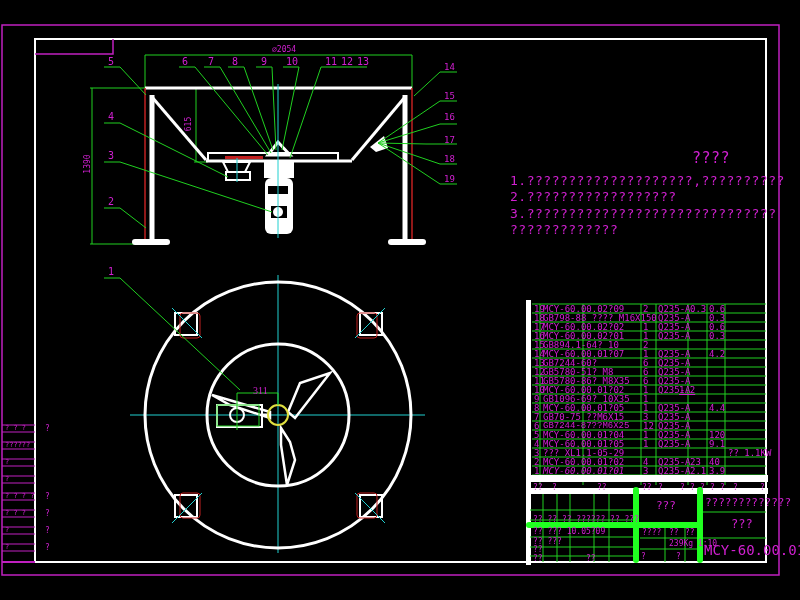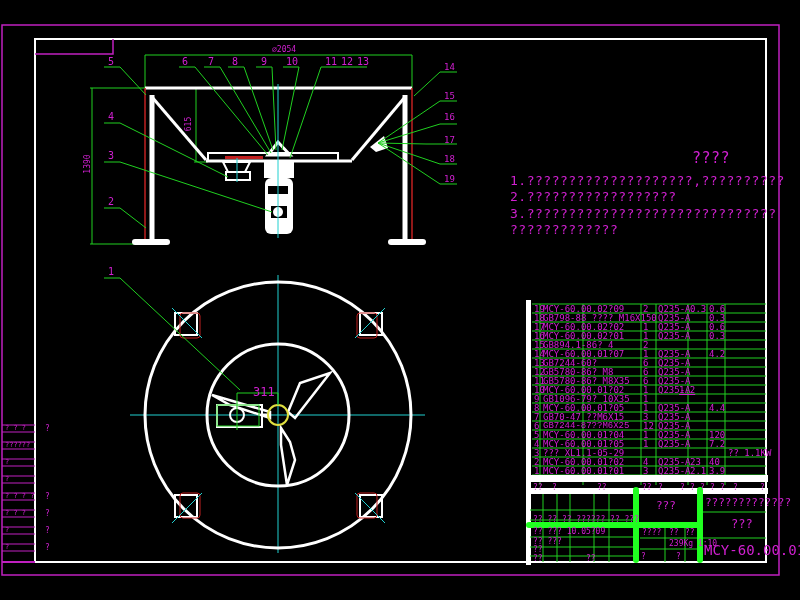--- a/index.html
+++ b/index.html
@@ -199,21 +199,21 @@
     <line x1="2" y1="544" x2="35" y2="544"></line>
         <line x1="2" y1="551" x2="35" y2="551"></line>
   </g>
   <rect x="2" y="561" width="33" height="2" fill="#c020c0"></rect>
 </svg>
 </div>
 
 <div class="txt" style="left:272px;top:46px;font-size:8px;">⌀2054</div>
 <div class="txt" style="left:78px;top:160px;font-size:8px;transform:rotate(-90deg);">1390</div>
 <div class="txt" style="left:182px;top:120px;font-size:8px;transform:rotate(-90deg);">615</div>
-<div class="txt" style="left:253px;top:386px;font-size:12px;">311</div>
+<div class="txt" style="left:253px;top:386px;font-size:10px;font-family:Liberation Serif, serif;">311</div>
 
 <div class="txt" style="left:108px;top:57px;font-size:10px;">5</div>
 <div class="txt" style="left:182px;top:57px;font-size:10px;">6</div>
 <div class="txt" style="left:208px;top:57px;font-size:10px;">7</div>
 <div class="txt" style="left:232px;top:57px;font-size:10px;">8</div>
 <div class="txt" style="left:261px;top:57px;font-size:10px;">9</div>
 <div class="txt" style="left:286px;top:57px;font-size:10px;">10</div>
 <div class="txt" style="left:325px;top:57px;font-size:10px;">11</div>
 <div class="txt" style="left:341px;top:57px;font-size:10px;">12</div>
 <div class="txt" style="left:357px;top:57px;font-size:10px;">13</div>
@@ -259,77 +259,77 @@
     <div class="bom-cell" style="left: 709px; top: 323px;">0.6</div>
     <div class="bom-cell" style="left: 728px; top: 323px;"></div>
     <div class="bom-cell" style="left: 534px; top: 332px;">16</div>
     <div class="bom-cell" style="left: 543px; top: 332px;">MCY-60.00.02?01</div>
     <div class="bom-cell" style="left: 643px; top: 332px;">1</div>
     <div class="bom-cell" style="left: 658px; top: 332px;">Q235-A</div>
     <div class="bom-cell" style="left: 690px; top: 332px;"></div>
     <div class="bom-cell" style="left: 709px; top: 332px;">0.3</div>
     <div class="bom-cell" style="left: 728px; top: 332px;"></div>
     <div class="bom-cell" style="left: 534px; top: 341px;">15</div>
-    <div class="bom-cell" style="left: 543px; top: 341px;">GB894.1-86? 4</div>
+    <div class="bom-cell" style="left: 543px; top: 341px;">GB894.1-64? 10</div>
     <div class="bom-cell" style="left: 643px; top: 341px;">2</div>
     <div class="bom-cell" style="left: 658px; top: 341px;"></div>
     <div class="bom-cell" style="left: 690px; top: 341px;"></div>
     <div class="bom-cell" style="left: 709px; top: 341px;"></div>
     <div class="bom-cell" style="left: 728px; top: 341px;"></div>
     <div class="bom-cell" style="left: 534px; top: 350px;">14</div>
     <div class="bom-cell" style="left: 543px; top: 350px;">MCY-60.00.01?07</div>
     <div class="bom-cell" style="left: 643px; top: 350px;">1</div>
     <div class="bom-cell" style="left: 658px; top: 350px;">Q235-A</div>
     <div class="bom-cell" style="left: 690px; top: 350px;"></div>
     <div class="bom-cell" style="left: 709px; top: 350px;">4.2</div>
     <div class="bom-cell" style="left: 728px; top: 350px;"></div>
     <div class="bom-cell" style="left: 534px; top: 359px;">13</div>
     <div class="bom-cell" style="left: 543px; top: 359px;">GB7244-60?</div>
     <div class="bom-cell" style="left: 643px; top: 359px;">6</div>
     <div class="bom-cell" style="left: 658px; top: 359px;">Q235-A</div>
     <div class="bom-cell" style="left: 690px; top: 359px;"></div>
     <div class="bom-cell" style="left: 709px; top: 359px;"></div>
     <div class="bom-cell" style="left: 728px; top: 359px;"></div>
     <div class="bom-cell" style="left: 534px; top: 368px;">12</div>
-    <div class="bom-cell" style="left: 543px; top: 368px;">GB5780-86? M8</div>
+    <div class="bom-cell" style="left: 543px; top: 368px;">GB5780-51? M8</div>
     <div class="bom-cell" style="left: 643px; top: 368px;">6</div>
     <div class="bom-cell" style="left: 658px; top: 368px;">Q235-A</div>
     <div class="bom-cell" style="left: 690px; top: 368px;"></div>
     <div class="bom-cell" style="left: 709px; top: 368px;"></div>
     <div class="bom-cell" style="left: 728px; top: 368px;"></div>
     <div class="bom-cell" style="left: 534px; top: 377px;">11</div>
     <div class="bom-cell" style="left: 543px; top: 377px;">GB5780-86? M8X35</div>
     <div class="bom-cell" style="left: 643px; top: 377px;">6</div>
     <div class="bom-cell" style="left: 658px; top: 377px;">Q235-A</div>
     <div class="bom-cell" style="left: 690px; top: 377px;"></div>
     <div class="bom-cell" style="left: 709px; top: 377px;"></div>
     <div class="bom-cell" style="left: 728px; top: 377px;"></div>
     <div class="bom-cell" style="left: 534px; top: 386px;">10</div>
     <div class="bom-cell" style="left: 543px; top: 386px;">MCY-60.00.01?02</div>
     <div class="bom-cell" style="left: 643px; top: 386px;">1</div>
     <div class="bom-cell" style="left: 658px; top: 386px;">Q235-A</div>
     <div class="bom-cell" style="left: 690px; top: 386px;"></div>
     <div class="bom-cell" style="left: 679px; top: 386px; text-decoration: underline;">1.2</div>
     <div class="bom-cell" style="left: 728px; top: 386px;"></div>
     <div class="bom-cell" style="left: 534px; top: 395px;">9</div>
-    <div class="bom-cell" style="left: 543px; top: 395px;">GB1096-79? 10X35</div>
+    <div class="bom-cell" style="left: 543px; top: 395px;">GB1096-69? 10X35</div>
     <div class="bom-cell" style="left: 643px; top: 395px;">1</div>
     <div class="bom-cell" style="left: 658px; top: 395px;"></div>
     <div class="bom-cell" style="left: 690px; top: 395px;"></div>
     <div class="bom-cell" style="left: 709px; top: 395px;"></div>
     <div class="bom-cell" style="left: 728px; top: 395px;"></div>
     <div class="bom-cell" style="left: 534px; top: 404px;">8</div>
     <div class="bom-cell" style="left: 543px; top: 404px;">MCY-60.00.01?05</div>
     <div class="bom-cell" style="left: 643px; top: 404px;">1</div>
     <div class="bom-cell" style="left: 658px; top: 404px;">Q235-A</div>
     <div class="bom-cell" style="left: 690px; top: 404px;"></div>
     <div class="bom-cell" style="left: 709px; top: 404px;">4.4</div>
     <div class="bom-cell" style="left: 728px; top: 404px;"></div>
     <div class="bom-cell" style="left: 534px; top: 413px;">7</div>
-    <div class="bom-cell" style="left: 543px; top: 413px;">GB70-47 ??M6X15</div>
+    <div class="bom-cell" style="left: 543px; top: 413px;">GB70-75 ??M6X15</div>
     <div class="bom-cell" style="left: 643px; top: 413px;">3</div>
     <div class="bom-cell" style="left: 658px; top: 413px;">Q235-A</div>
     <div class="bom-cell" style="left: 690px; top: 413px;"></div>
     <div class="bom-cell" style="left: 709px; top: 413px;"></div>
     <div class="bom-cell" style="left: 728px; top: 413px;"></div>
     <div class="bom-cell" style="left: 534px; top: 422px;">6</div>
     <div class="bom-cell" style="left: 543px; top: 422px; font-family: Liberation Mono, monospace;">GB7244-87??M6X25</div>
     <div class="bom-cell" style="left: 643px; top: 422px;">12</div>
     <div class="bom-cell" style="left: 658px; top: 422px;">Q235-A</div>
     <div class="bom-cell" style="left: 690px; top: 422px;"></div>
@@ -340,38 +340,38 @@
     <div class="bom-cell" style="left: 643px; top: 431px;">1</div>
     <div class="bom-cell" style="left: 658px; top: 431px;">Q235-A</div>
     <div class="bom-cell" style="left: 690px; top: 431px;"></div>
     <div class="bom-cell" style="left: 709px; top: 431px;">120</div>
     <div class="bom-cell" style="left: 728px; top: 431px;"></div>
     <div class="bom-cell" style="left: 534px; top: 440px;">4</div>
     <div class="bom-cell" style="left: 543px; top: 440px;">MCY-60.00.01?05</div>
     <div class="bom-cell" style="left: 643px; top: 440px;">1</div>
     <div class="bom-cell" style="left: 658px; top: 440px;">Q235-A</div>
     <div class="bom-cell" style="left: 690px; top: 440px;"></div>
-    <div class="bom-cell" style="left: 709px; top: 440px;">7.2</div>
+    <div class="bom-cell" style="left: 709px; top: 440px;">9.1</div>
     <div class="bom-cell" style="left: 728px; top: 440px;"></div>
     <div class="bom-cell" style="left: 534px; top: 449px;">3</div>
     <div class="bom-cell" style="left: 543px; top: 449px;">??? XL1.1-05-29</div>
     <div class="bom-cell" style="left: 643px; top: 449px;"></div>
     <div class="bom-cell" style="left: 658px; top: 449px;"></div>
     <div class="bom-cell" style="left: 690px; top: 449px;"></div>
     <div class="bom-cell" style="left: 709px; top: 449px;"></div>
     <div class="bom-cell" style="left: 728px; top: 449px;">?? 1.1KW</div>
     <div class="bom-cell" style="left: 534px; top: 458px;">2</div>
     <div class="bom-cell" style="left: 543px; top: 458px;">MCY-60.00.01?02</div>
     <div class="bom-cell" style="left: 643px; top: 458px;">4</div>
     <div class="bom-cell" style="left: 658px; top: 458px;">Q235-A</div>
     <div class="bom-cell" style="left: 690px; top: 458px;">23</div>
     <div class="bom-cell" style="left: 709px; top: 458px;">40</div>
     <div class="bom-cell" style="left: 728px; top: 458px;"></div>
     <div class="bom-cell" style="left: 534px; top: 467px;">1</div>
-    <div class="bom-cell" style="left: 543px; top: 467px;">MCY-60.00.01?01</div>
+    <div class="bom-cell" style="left: 543px; top: 467px; font-style: italic;">MCY-60.00.01?01</div>
     <div class="bom-cell" style="left: 643px; top: 467px;">3</div>
     <div class="bom-cell" style="left: 658px; top: 467px;">Q235-A</div>
     <div class="bom-cell" style="left: 690px; top: 467px;">2.1</div>
     <div class="bom-cell" style="left: 709px; top: 467px;">3.9</div>
     <div class="bom-cell" style="left: 728px; top: 467px;"></div>
   </div>
 
 <div class="txt" style="left:705px;top:497px;font-size:11px;">?????????????</div>
 <div class="txt" style="left:656px;top:500px;font-size:11px;">???</div>
 <div class="txt" style="left:731px;top:518px;font-size:12px;">???</div>

